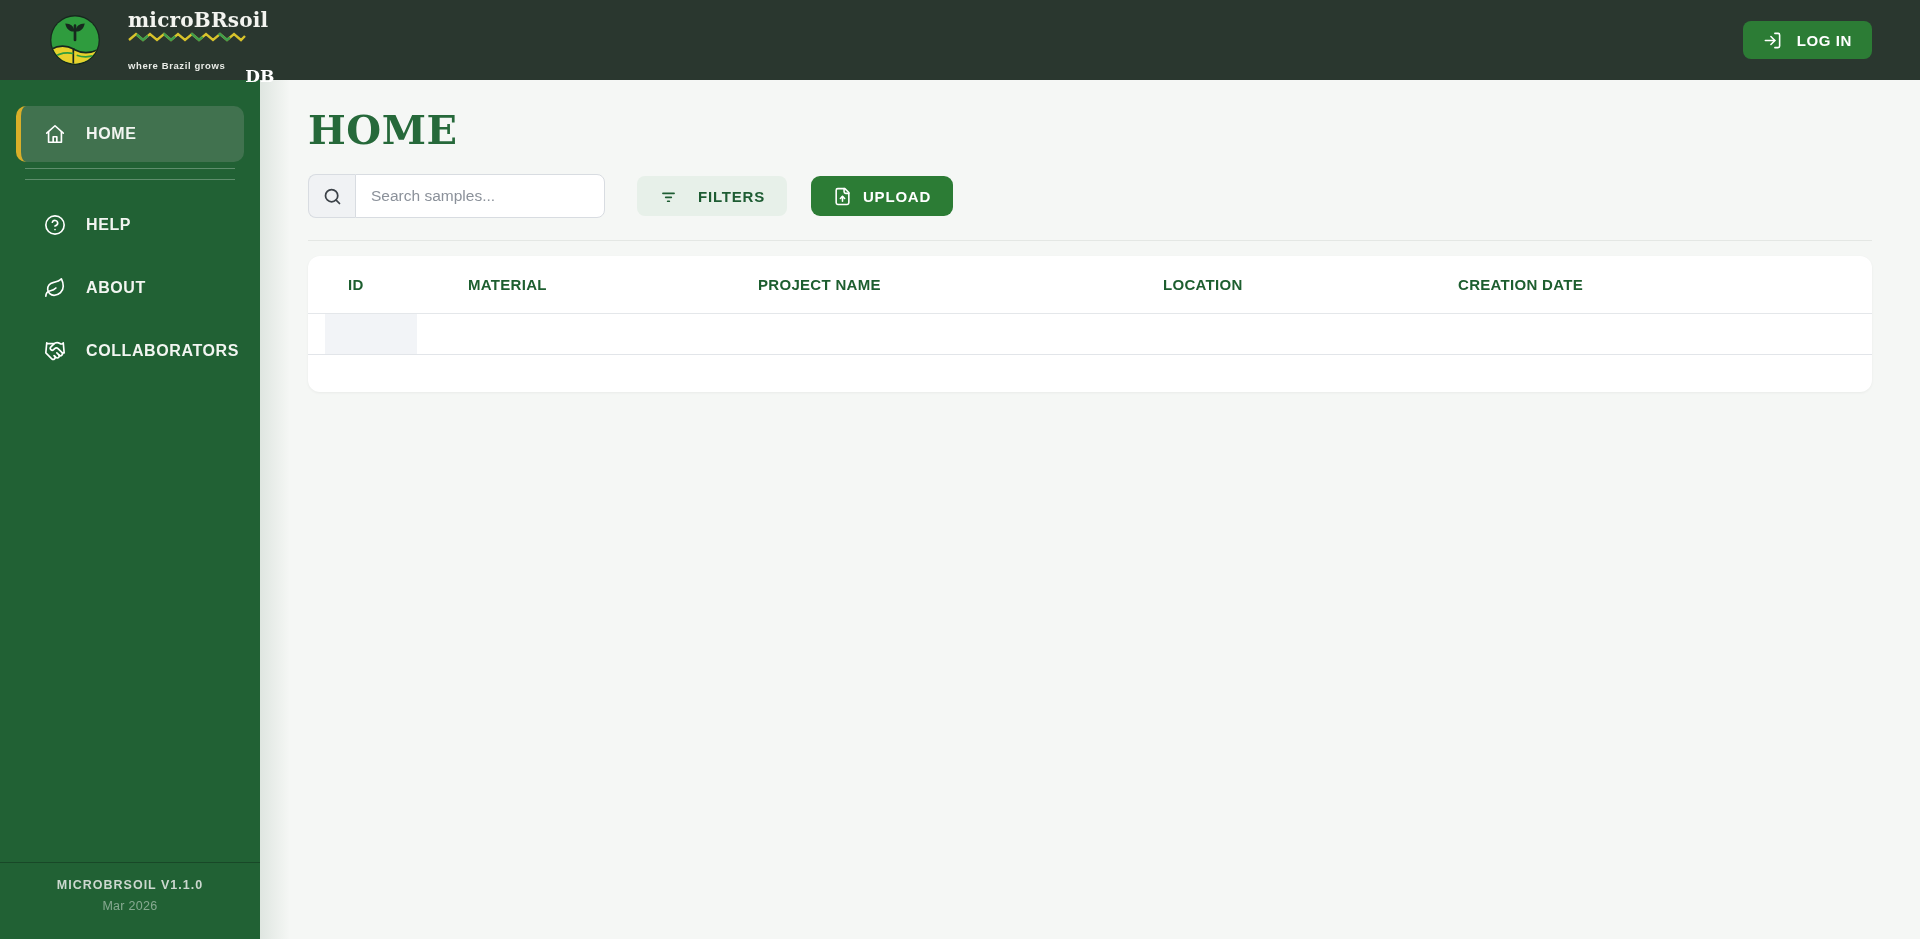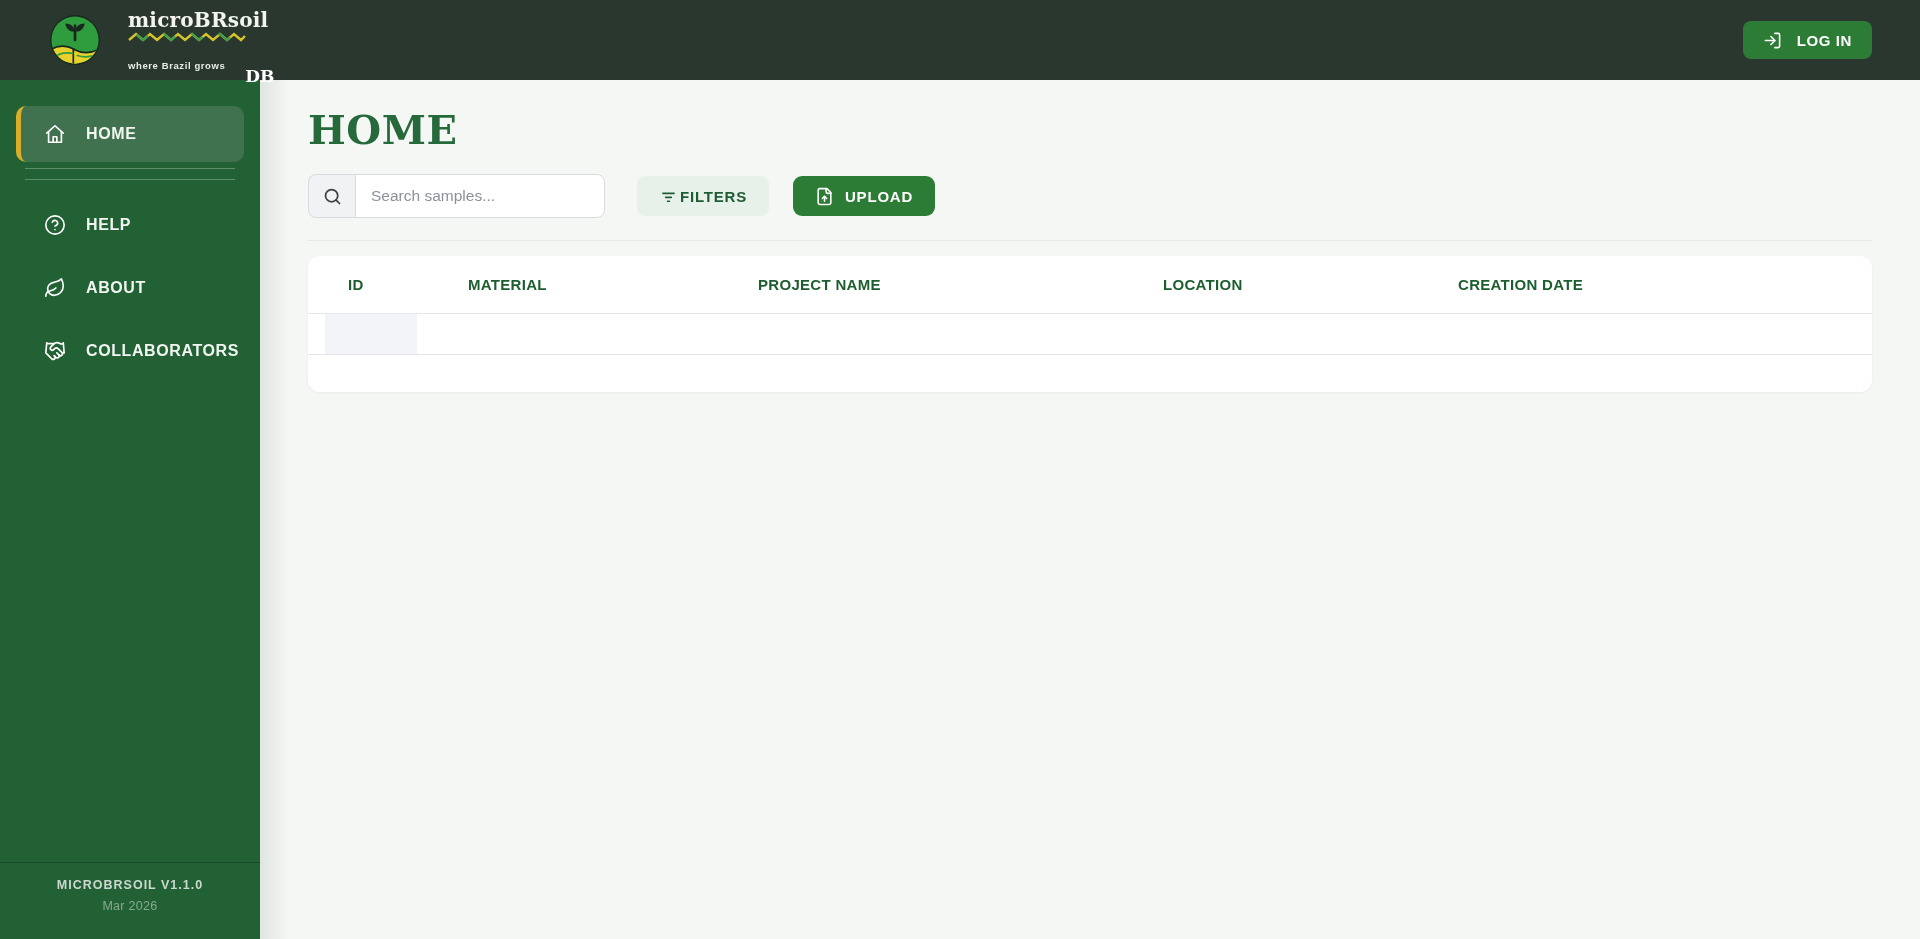--- a/index.html
+++ b/index.html
@@ -113,21 +113,21 @@
   }
   .search-icon-box svg{width:21px;height:21px;}
   .search-input{
     width:250px;height:44px;border:1px solid #d8dce1;border-radius:0 8px 8px 0;
     background:#fff;padding:0 15px;font-size:15.5px;color:#1d4ed8;
     font-family:"Liberation Sans",sans-serif;outline:none;
   }
   .search-input::placeholder{color:#8b919a;}
   .filters-button{
     margin-left:32px;height:40px;padding:8px 22px;
-    display:flex;align-items:center;gap:2px;
+    display:flex;align-items:center;gap:20px;
     background:var(--light-button-bg,#e7f0e9);border:none;border-radius:8px;
     color:#1e5c33;font-size:15px;font-weight:600;letter-spacing:.8px;cursor:pointer;
     font-family:"Liberation Sans",sans-serif;
   }
   .filters-button svg{width:19px;height:19px;}
   .upload-button{
     margin-left:24px;height:40px;padding:0 22px;
     display:flex;align-items:center;gap:11px;
     background:var(--brand-green,#2c7c35);border:none;border-radius:9px;
     color:#fff;font-size:15px;font-weight:600;letter-spacing:.8px;cursor:pointer;

